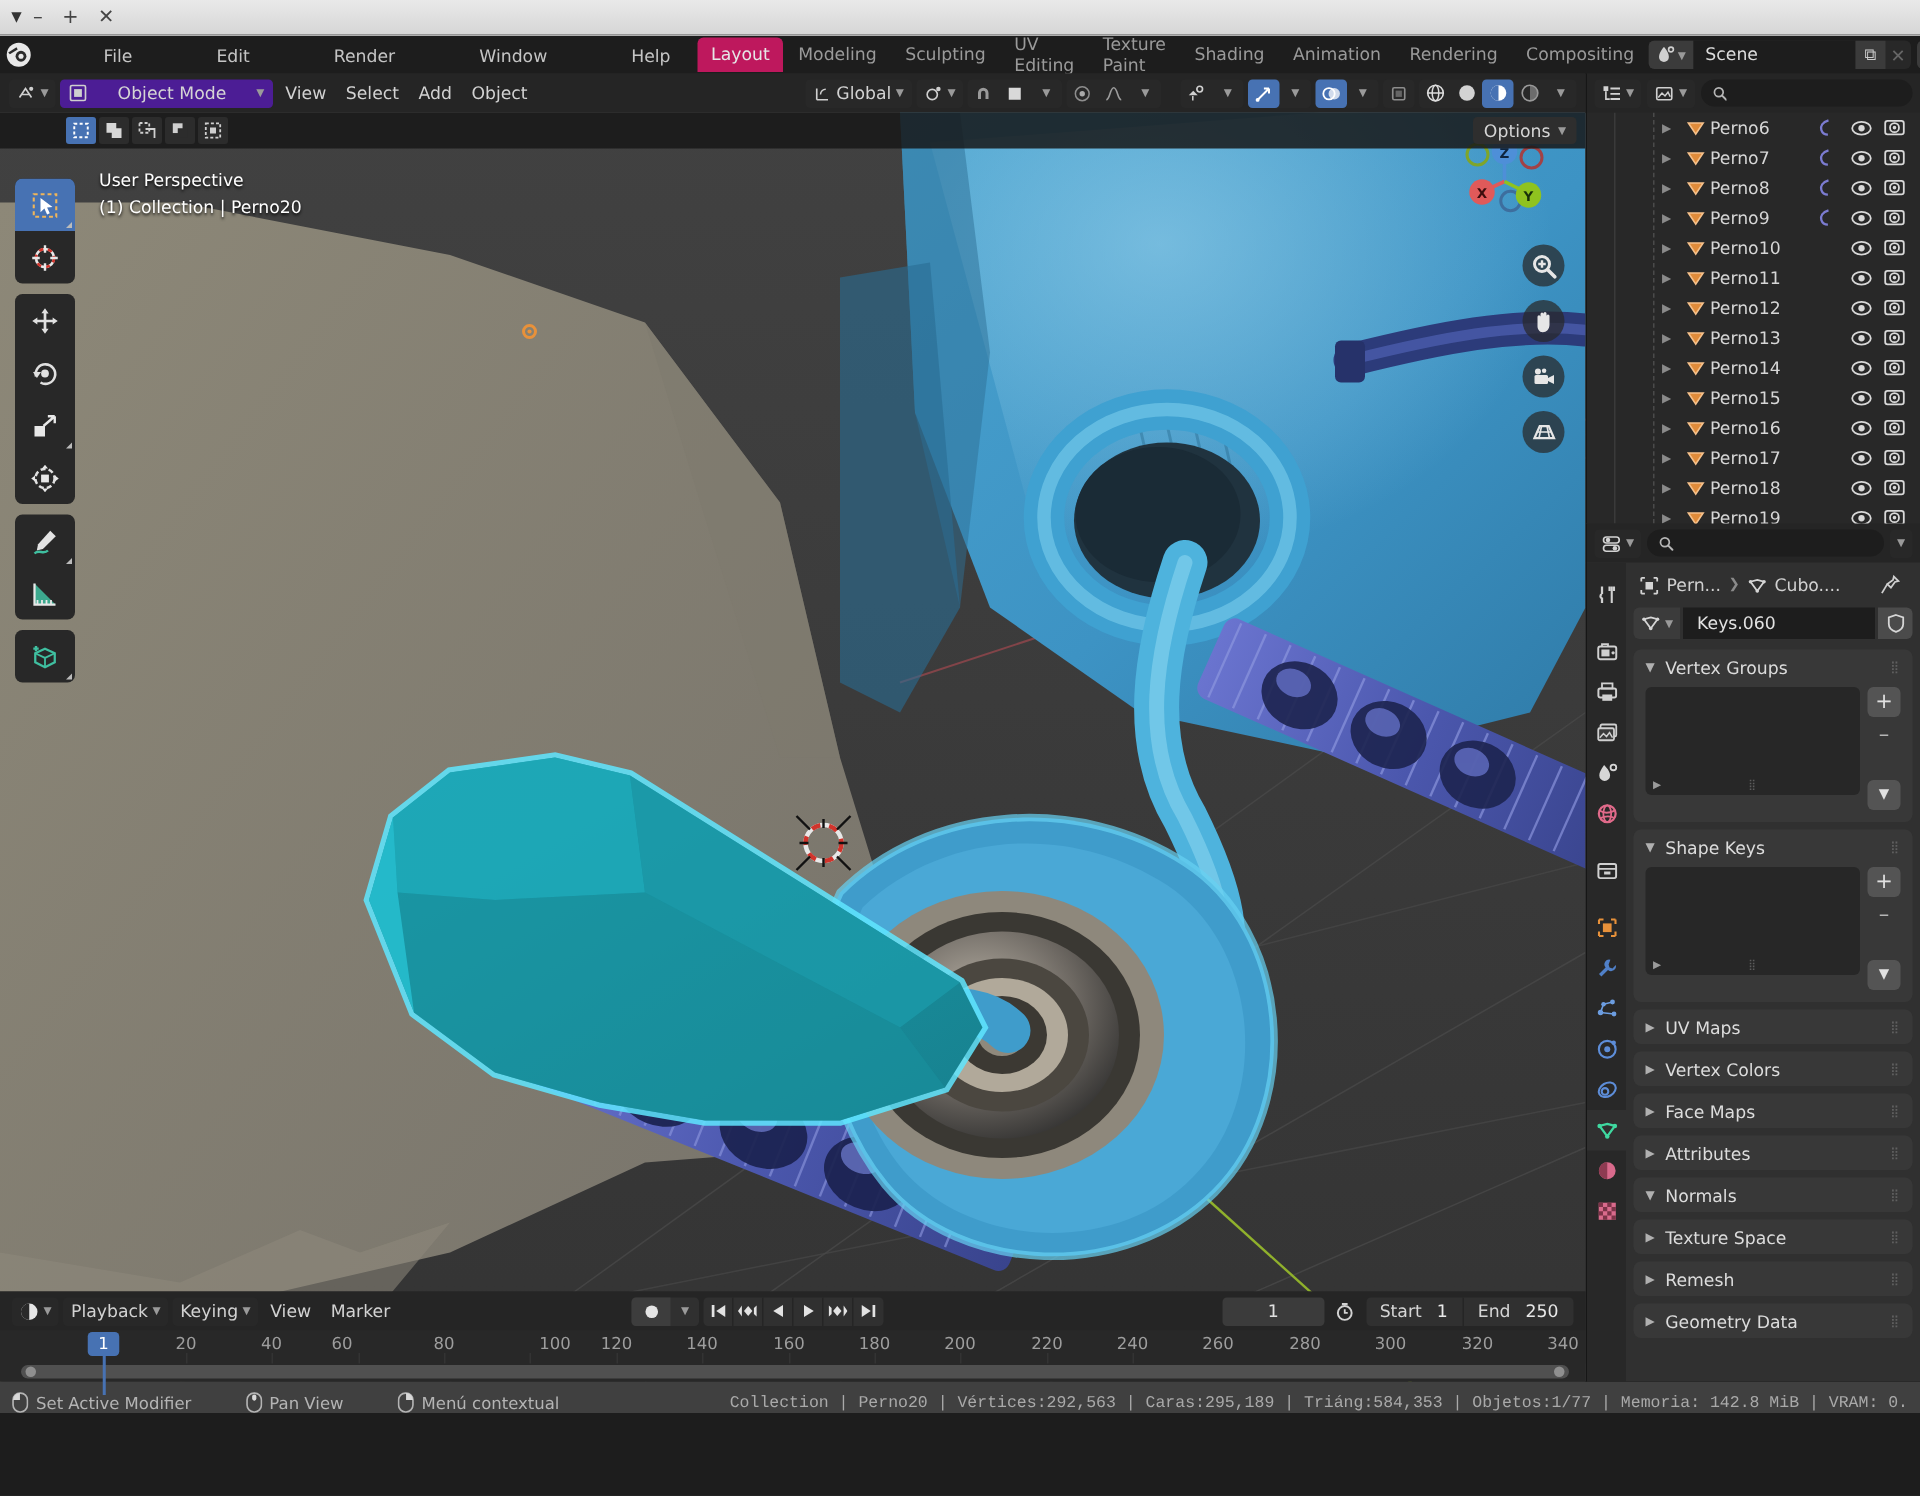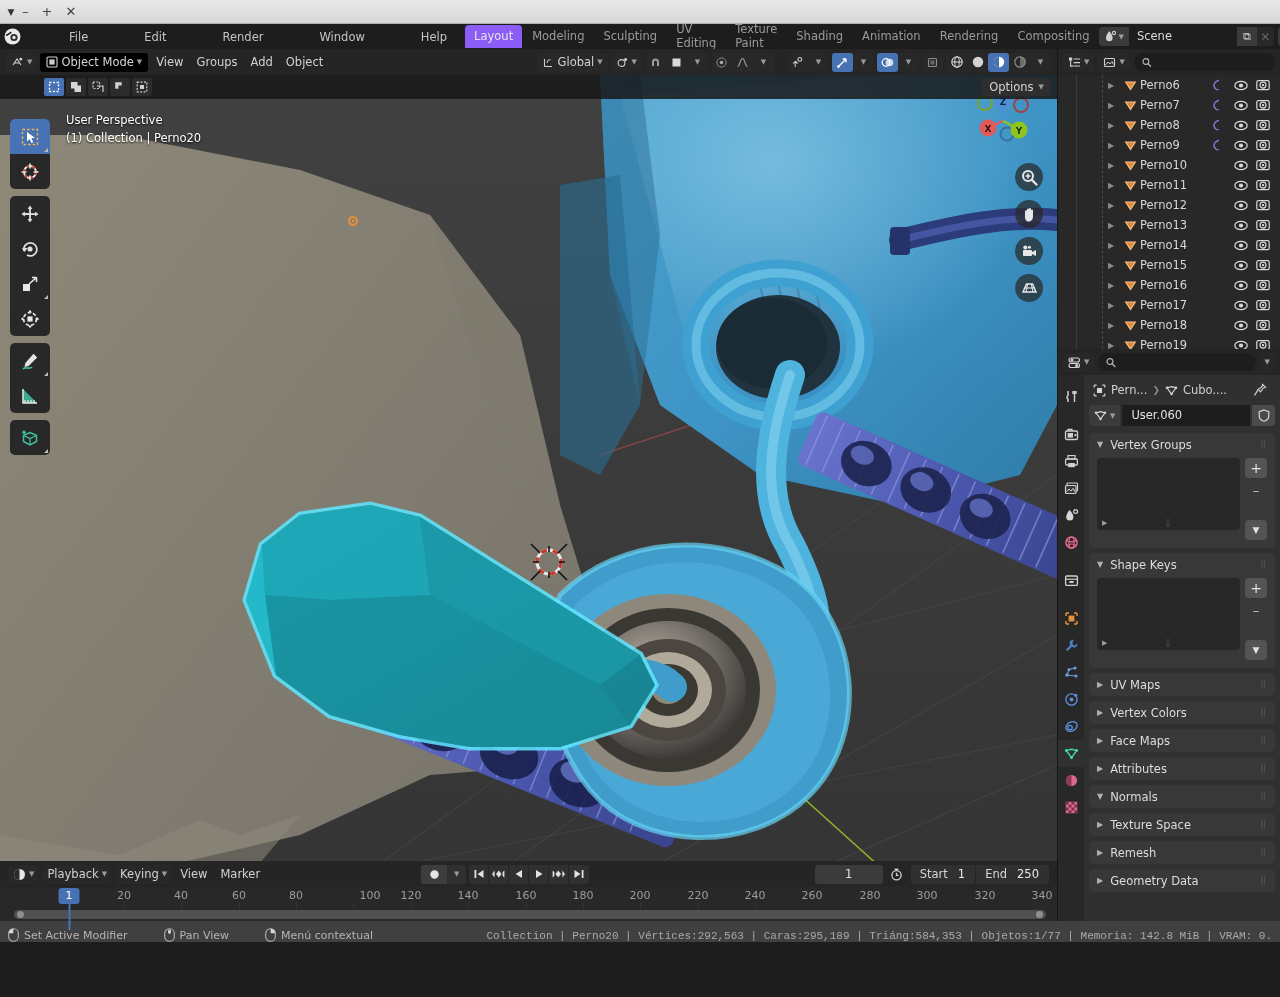--- a/index.html
+++ b/index.html
@@ -16,21 +16,21 @@
   .tb-btns { display:flex; gap:13px; padding-right:10px; color:#444; font-size:13px; }
   .tb-btns span { cursor:default; line-height:1; }
 
   
   .topbar { height:25px; background:#1d1d1d; display:flex; align-items:center;
     padding-left:4px; gap:0; }
   .blender-logo { width:26px; display:flex; align-items:center; justify-content:center; }
   .menu-item { padding:3px 8px; color:#c4c4c4; font-size:11.5px; border-radius:3px;margin-left:40px; }
   .ws-tabs { display:flex; align-items:center; margin-left:10px; gap:1px; }
   .ws-tab { padding:4px 9px 5px; font-size:11.5px; color:#9a9a9a; border-radius:4px 4px 0 0; }
-  .ws-tab.active { background:#8b5cf6; color:#e6e6e6; }
+  .ws-tab.active { background:#be185d; color:#e6e6e6; }
   .topbar-right { margin-left:auto; display:flex; align-items:center; gap:4px; padding-right:4px; }
   .idblock { display:flex; align-items:center; height:19px; background:#282828;
     border-radius:4px; overflow:hidden; }
   .idblock .idicon { display:flex; align-items:center; gap:2px; background:#3b3b3b;
     padding:0 5px; height:19px; }
   .idblock .idname { background:#1d1d1d; height:19px; line-height:19px; padding:0 8px;
     min-width:108px; font-size:11.5px; color:#dcdcdc; }
   .idblock .idbtn { width:20px; height:19px; background:#3b3b3b; display:flex;
     align-items:center; justify-content:center; font-size:11px; color:#ccc; }
   .idblock .idx { width:17px; height:19px; display:flex; align-items:center;
@@ -42,22 +42,22 @@
   .rightcol { width:223px; display:flex; flex-direction:column; background:#161616; }
 
   
   .vp-header { height:26px; background:#252525; display:flex; align-items:center;
     padding:0 6px; gap:3px; }
   .hbtn { height:19px; display:flex; align-items:center; gap:3px; padding:0 5px;
     background:#282828; border-radius:3px; font-size:11.5px; color:#d2d2d2; }
   .hbtn.plain { background:transparent; }
   .hsep { width:7px; }
   .chev { font-size:7px; color:#9a9a9a; }
-  .mode-box { height:19px; display:flex; align-items:center; gap:3px; padding:0 6px;
-    background:#000000; border-radius:3px; }
+  .mode-box { height:19px; display:flex; align-items:center; gap:20px; padding:0 6px;
+    background:#4c1d95; border-radius:3px; }
   .grp { display:flex; align-items:center; background:#282828; border-radius:3px; height:19px; }
   .grp .g { width:21px; height:19px; display:flex; align-items:center; justify-content:center; }
   .grp .g.on { background:#4772b3; border-radius:3px; }
 
   
   .viewport { position:absolute; left:0; top:26px; width:1057px; height:846px;
     overflow:hidden; background:#3b3b3b; }
   .vp-subheader { position:absolute; left:0; top:0; width:100%; height:24px;
     background:rgba(24,24,24,0.85); display:flex; align-items:center; padding-left:44px; z-index:6;}
   .selgrp { display:flex; gap:2px; }
@@ -279,21 +279,21 @@
       </div>
       <div class="mode-box">
         <svg width="12" height="12" viewBox="0 0 12 12">
           <rect x="1" y="1" width="10" height="10" rx="1" fill="none" stroke="#cfcfcf" stroke-width="1.1"></rect>
           <rect x="3.4" y="3.4" width="5.2" height="5.2" fill="#cfcfcf"></rect>
         </svg>
         <span>Object Mode</span>
         <span class="chev">▼</span>
       </div>
       <div class="hbtn plain">View</div>
-      <div class="hbtn plain">Groups</div>
+      <div class="hbtn plain">Select</div>
       <div class="hbtn plain">Add</div>
       <div class="hbtn plain">Object</div>
 
       <div style="flex:1"></div>
 
       <div class="hbtn">
         <svg width="13" height="13" viewBox="0 0 13 13">
           <path d="M2.5 10.5 L2.5 3 M2.5 10.5 L10 10.5" stroke="#cfcfcf" stroke-width="1.1" fill="none"></path>
           <path d="M5 7 a3.5 3.5 0 0 1 3.5-3.5" stroke="#cfcfcf" stroke-width="1" fill="none"></path>
         </svg>
@@ -877,21 +877,21 @@
             <span class="sep"></span>
             <span class="lab">End</span>
             <span class="val">250</span>
           </div>
         </div>
       </div>
 
       <div class="tl-ruler">
         <div class="tick" style="left:124px">20</div>
         <div class="tick" style="left:181px">40</div>
-        <div class="tick" style="left:239px">60</div>
+        <div class="tick" style="left:228px">60</div>
         <div class="tick" style="left:296px">80</div>
         <div class="tick" style="left:370px">100</div>
         <div class="tick" style="left:411px">120</div>
         <div class="tick" style="left:468px">140</div>
         <div class="tick" style="left:526px">160</div>
         <div class="tick" style="left:583px">180</div>
         <div class="tick" style="left:640px">200</div>
         <div class="tick" style="left:698px">220</div>
         <div class="tick" style="left:755px">240</div>
         <div class="tick" style="left:812px">260</div>
@@ -1458,21 +1458,21 @@
           <div class="idrow">
             <div class="left">
               <svg width="13" height="13" viewBox="0 0 13 13">
                   <path d="M6.5 2.6 L11 3.8 L6.5 10 L2 3.8 Z" fill="none" stroke="#d5d5d5" stroke-width="1.2"></path>
                   <circle cx="2" cy="3.8" r="1.2" fill="#d5d5d5"></circle>
                   <circle cx="11" cy="3.8" r="1.2" fill="#d5d5d5"></circle>
                   <circle cx="6.5" cy="10" r="1.2" fill="#d5d5d5"></circle>
                 </svg>
               <span class="chev">▼</span>
             </div>
-            <div class="namefield">User.060</div>
+            <div class="namefield">Keys.060</div>
             <div class="shield">
               <svg width="12" height="13" viewBox="0 0 12 13">
                   <path d="M6 1 L10.8 2.6 V7 c0 3-2.6 4.6-4.8 5.3 C3.8 11.6 1.2 10 1.2 7 V2.6 Z" fill="none" stroke="#d6d6d6" stroke-width="1.2"></path>
                 </svg>
             </div>
           </div>
 
           <div id="panels">
               <div class="panel">
                 <div class="panel-head">

